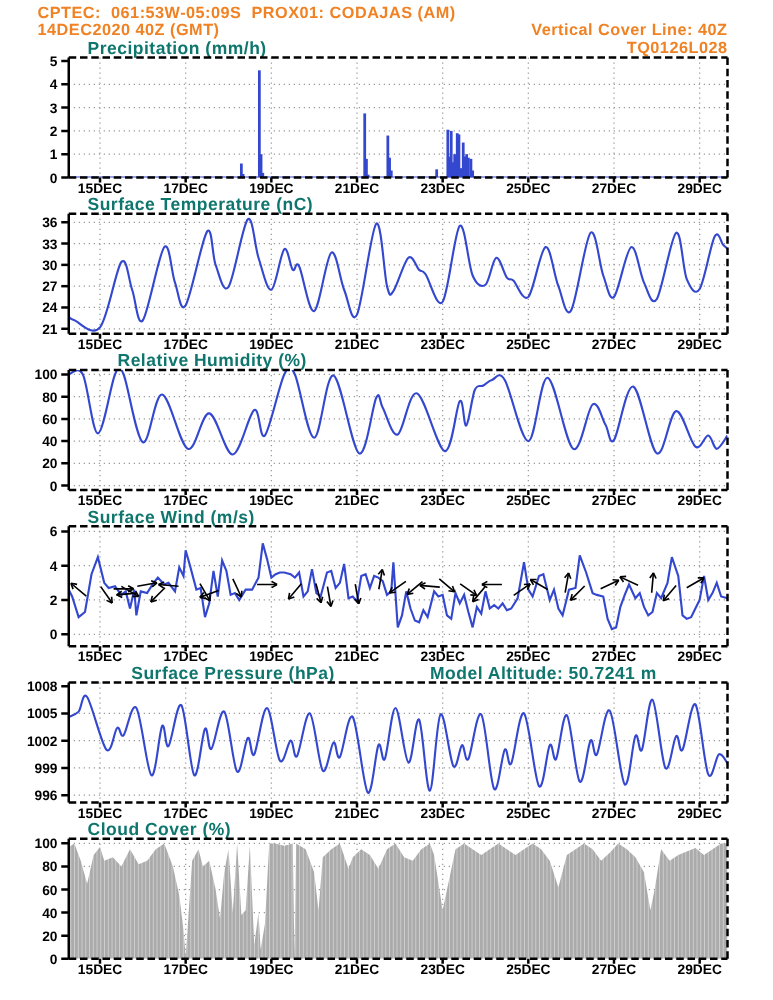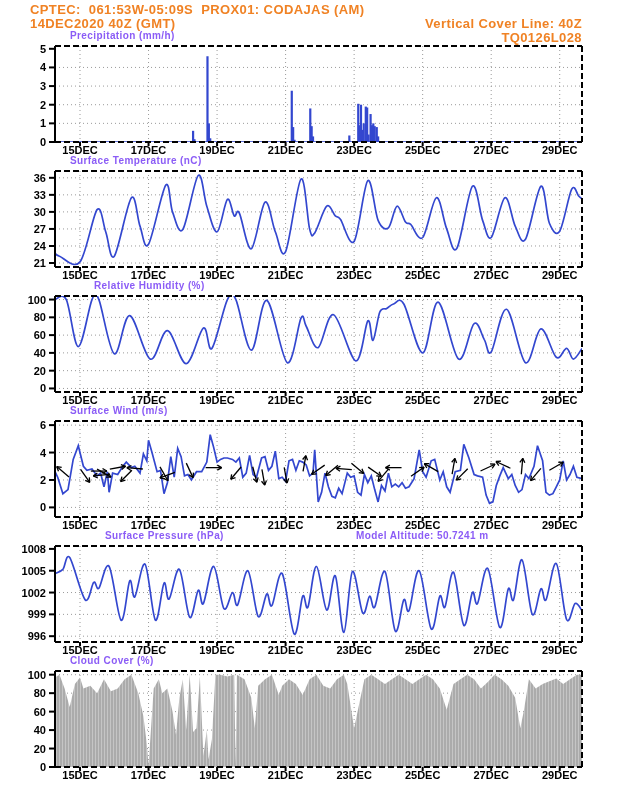--- a/index.html
+++ b/index.html
@@ -1,19 +1,19 @@
 <!DOCTYPE html>
 <html><head>
 <meta charset="utf-8">
 <style>
   html,body{margin:0;padding:0;background:#ffffff;}
   #screen{position:relative;width:618px;height:800px;background:#ffffff;overflow:hidden;
-          font-family:"Liberation Sans","DejaVu Sans",sans-serif;}
+          font-family:"Liberation Sans","DejaVu Sans",sans-serif;border-radius:20px;}
   .hdr{position:absolute;font-weight:bold;font-size:13px;letter-spacing:0.4px;color:#f08224;white-space:pre;}
-  .ptitle{position:absolute;font-weight:bold;font-size:10px;letter-spacing:0.4px;color:#8b5cf6;white-space:pre;}
+  .ptitle{position:absolute;font-weight:bold;font-size:14px;letter-spacing:0.4px;color:#0f766e;white-space:pre;}
   .panel{position:absolute;left:0;width:618px;height:125px;}
   .panel svg{position:absolute;left:0;top:13px;width:618px;height:112px;display:block;}
 </style>
 </head>
 <body>
 
 <div id="screen">
   <div class="hdr" style="left:30px;top:2px;">CPTEC:  061:53W-05:09S  PROX01: CODAJAS (AM)</div>
   <div class="hdr" style="left:30px;top:16px;">14DEC2020 40Z (GMT)</div>
   <div class="hdr" style="right:36px;top:16px;">Vertical Cover Line: 40Z</div>
@@ -363,21 +363,21 @@
         <text x="422.6664499349805" y="111" text-anchor="middle" font-size="11" font-weight="bold" fill="#000" font-family="Liberation Sans, DejaVu Sans, sans-serif">25DEC</text>
         <line x1="491.1970091027308" y1="99" x2="491.1970091027308" y2="103" stroke="#000" stroke-width="2"></line>
         <text x="491.1970091027308" y="111" text-anchor="middle" font-size="11" font-weight="bold" fill="#000" font-family="Liberation Sans, DejaVu Sans, sans-serif">27DEC</text>
         <line x1="559.7275682704812" y1="99" x2="559.7275682704812" y2="103" stroke="#000" stroke-width="2"></line>
         <text x="559.7275682704812" y="111" text-anchor="middle" font-size="11" font-weight="bold" fill="#000" font-family="Liberation Sans, DejaVu Sans, sans-serif">29DEC</text>
       </svg>
   </div>
 
   <div class="panel" style="top:530px;">
     <div class="ptitle" style="left:70px;top:0;margin-left:35px;">Surface Pressure (hPa)</div>
-    <div class="ptitle" style="left:312px;top:0;padding-left:44px;">Model Altitude: 50.7241 m</div>
+    <div class="ptitle" style="left:300px;top:0;padding-left:44px;">Model Altitude: 50.7241 m</div>
     <svg viewBox="0 0 618 112">
         <clipPath id="clip4">
           <rect x="55" y="3" width="527" height="96"></rect>
         </clipPath>
         <line x1="80.01365409622889" y1="3" x2="80.01365409622889" y2="99" stroke="#9a9a9a" stroke-width="1" stroke-dasharray="1,3"></line>
         <line x1="148.5442132639792" y1="3" x2="148.5442132639792" y2="99" stroke="#9a9a9a" stroke-width="1" stroke-dasharray="1,3"></line>
         <line x1="217.07477243172954" y1="3" x2="217.07477243172954" y2="99" stroke="#9a9a9a" stroke-width="1" stroke-dasharray="1,3"></line>
         <line x1="285.6053315994799" y1="3" x2="285.6053315994799" y2="99" stroke="#9a9a9a" stroke-width="1" stroke-dasharray="1,3"></line>
         <line x1="354.1358907672302" y1="3" x2="354.1358907672302" y2="99" stroke="#9a9a9a" stroke-width="1" stroke-dasharray="1,3"></line>
         <line x1="422.6664499349805" y1="3" x2="422.6664499349805" y2="99" stroke="#9a9a9a" stroke-width="1" stroke-dasharray="1,3"></line>

